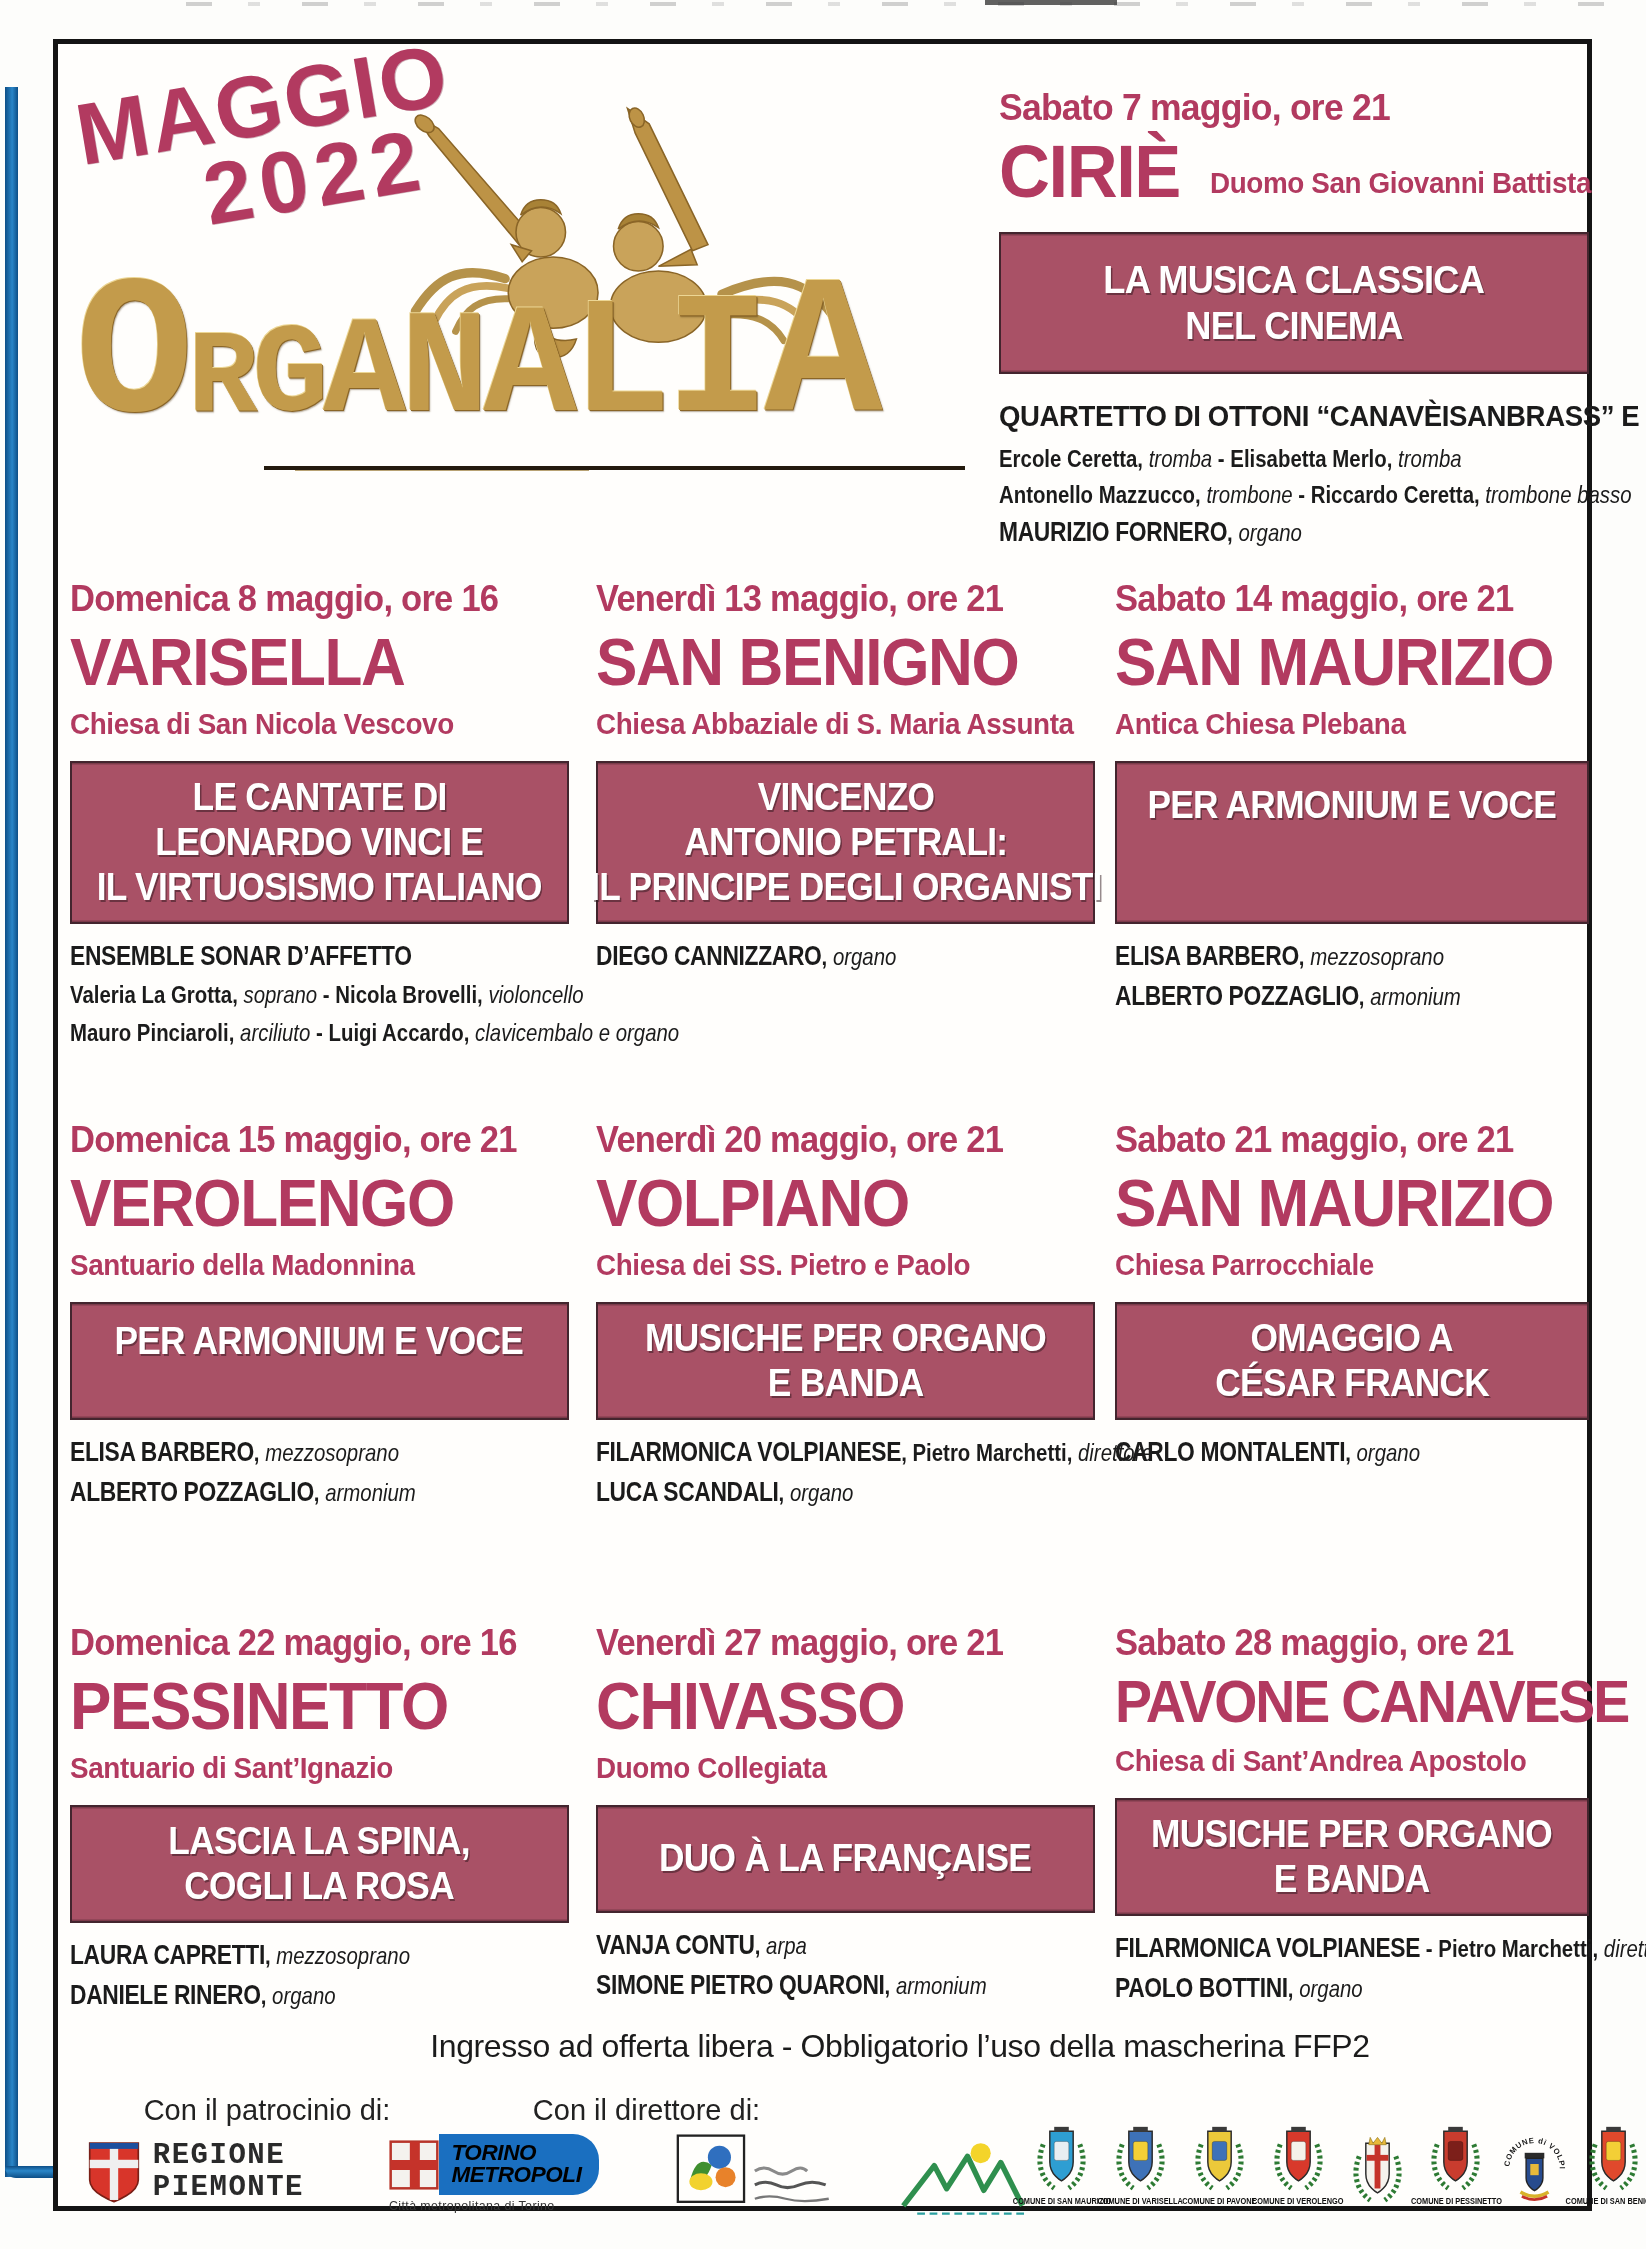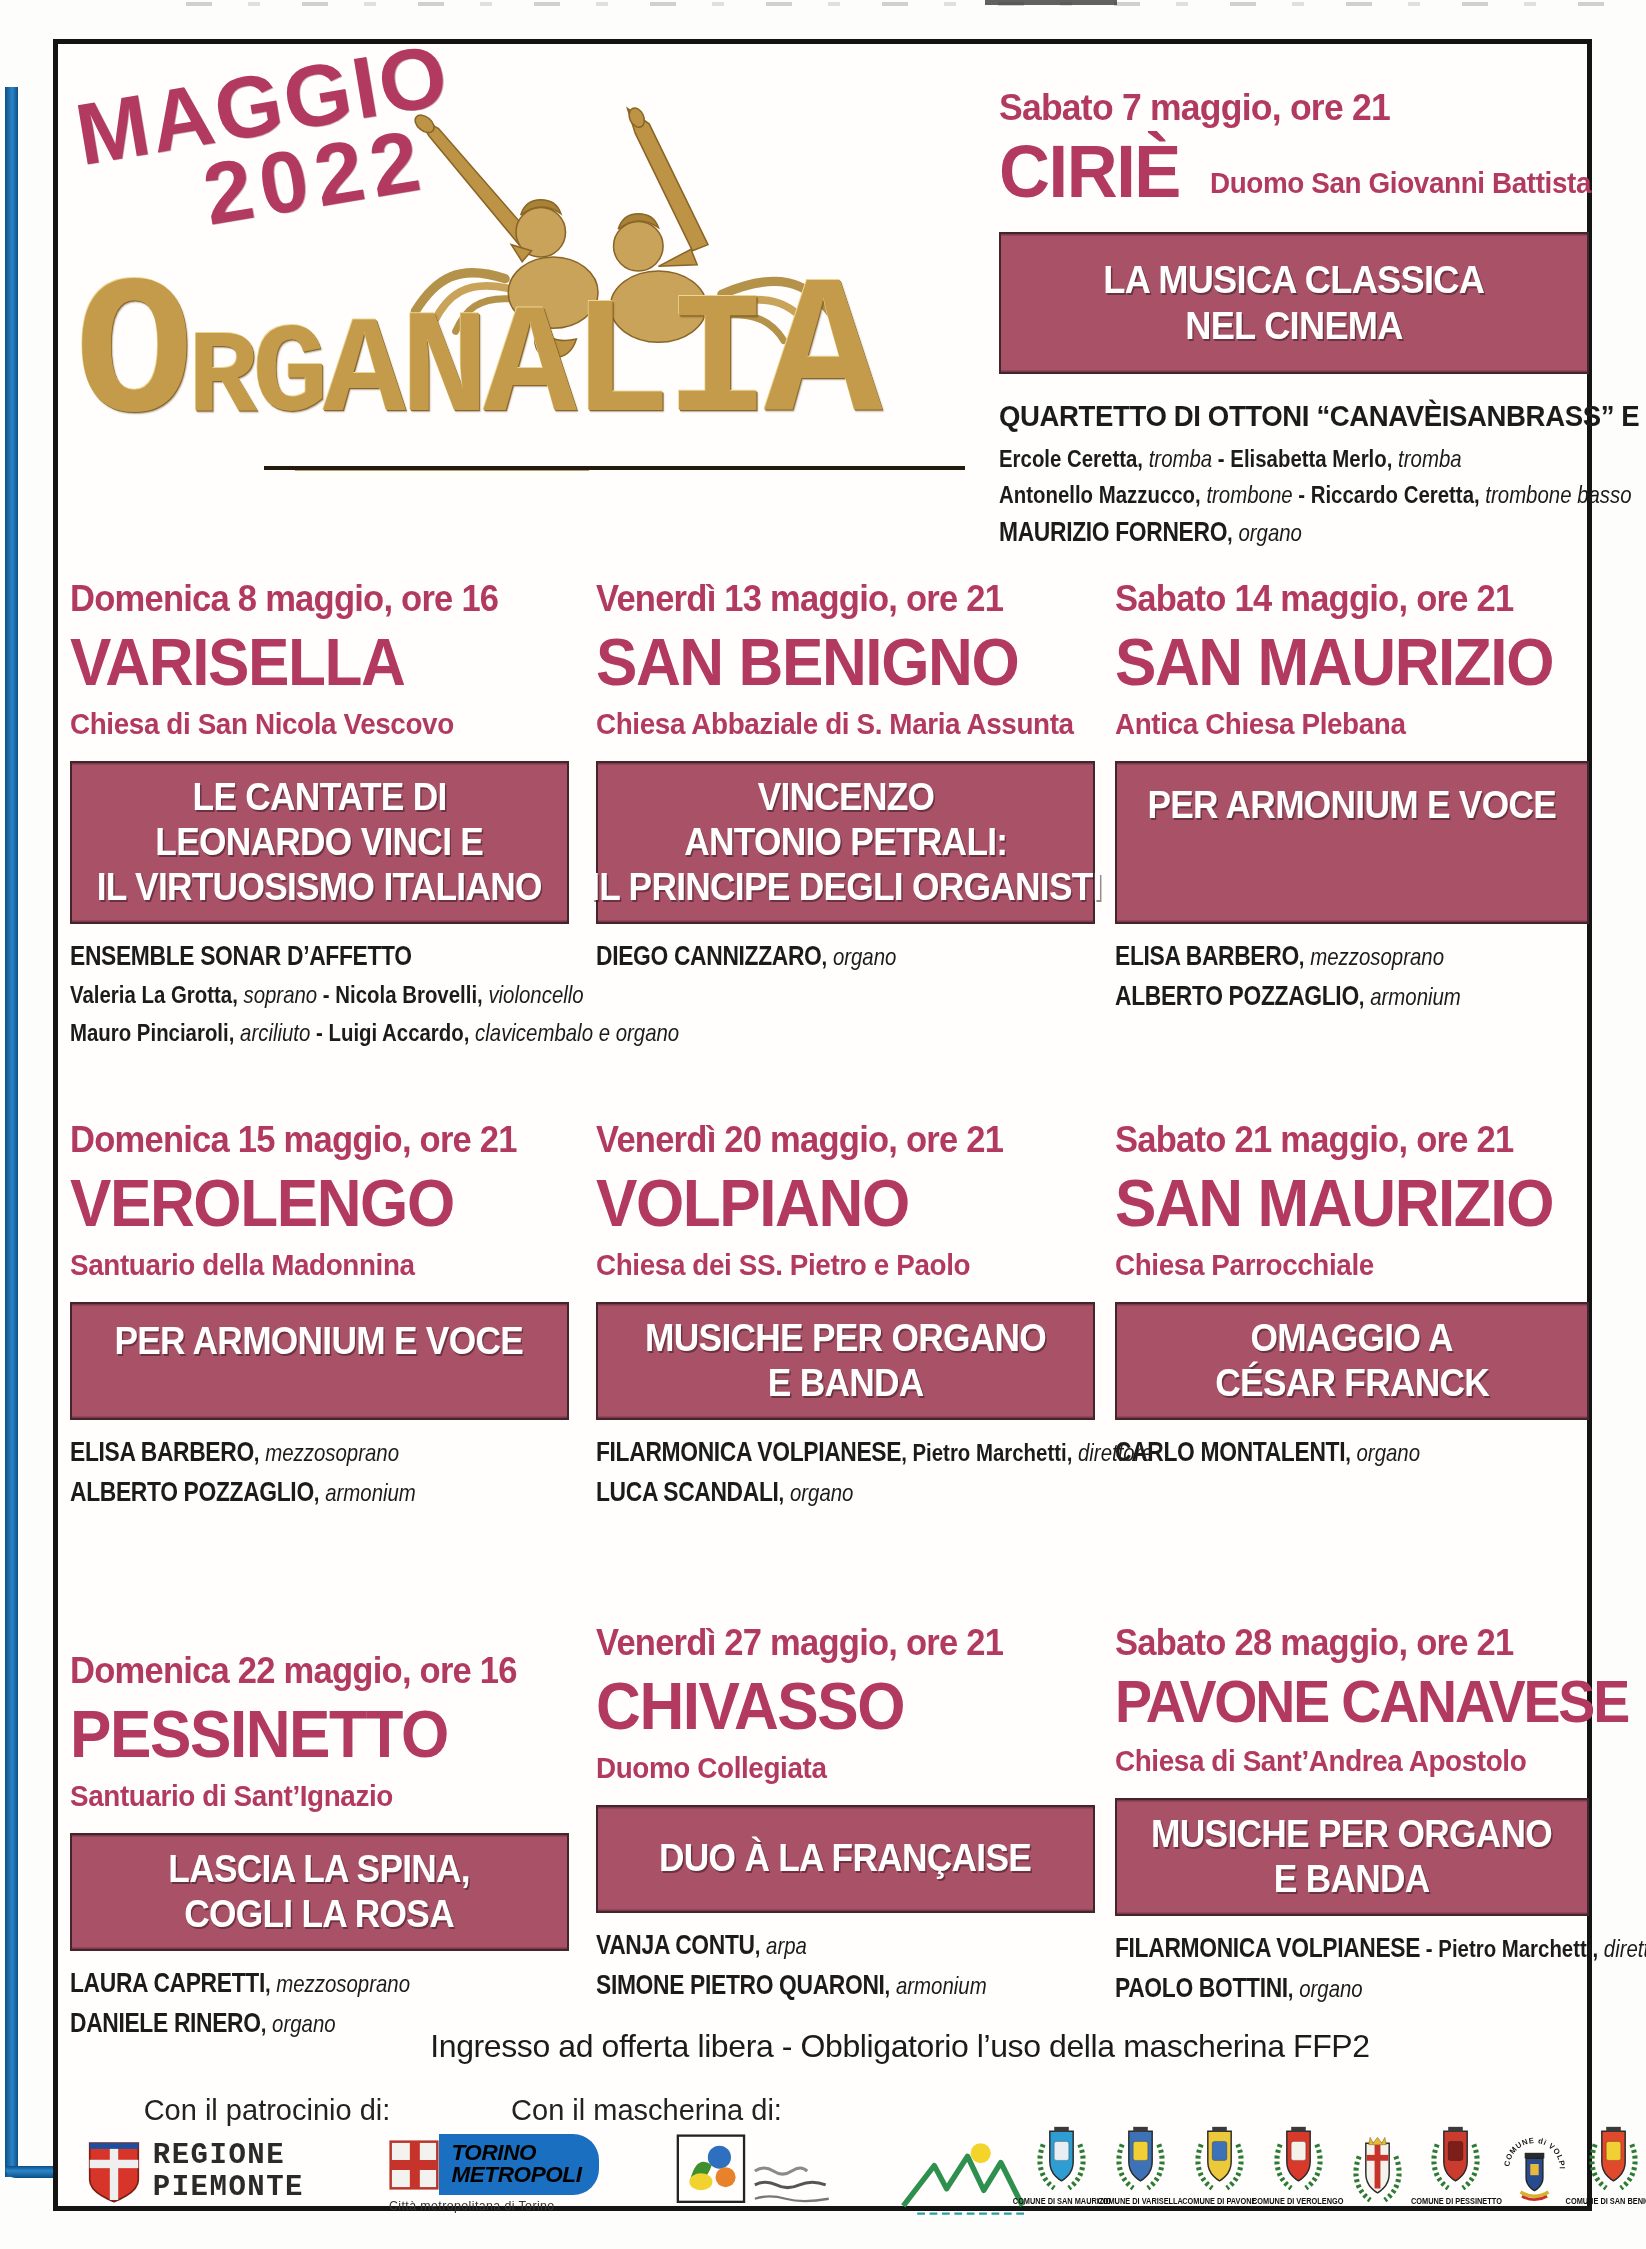--- a/index.html
+++ b/index.html
@@ -70,21 +70,21 @@
         letter-spacing:-0.4px;transform:scaleX(.95);transform-origin:left;white-space:nowrap;}
   #featured .perfs{margin-top:12.4px;gap:7.7px;}
 
   
   .card{position:absolute;width:499px;}
   .card .city{font-size:66px;margin-top:9.3px;}
   .card .venue{margin-top:12.4px;}
   .card .perfs{margin-top:17px;}
   .c0{left:11.6px;top:534px;}  .c1{left:538px;top:534px;}  .c2{left:1057px;top:534px;width:474px;}
   .c3{left:11.6px;top:1075px;} .c4{left:538px;top:1075px;} .c5{left:1057px;top:1075px;width:474px;}
-  .c6{left:11.6px;top:1578px;margin-top:28px;} .c7{left:538px;top:1578px;} .c8{left:1057px;top:1578px;width:474px;}
+  .c6{left:11.6px;top:1578px;} .c7{left:538px;top:1578px;} .c8{left:1057px;top:1578px;width:474px;}
   .c2 .banner{min-height:163px;justify-content:flex-start;padding-top:20px;}
   .c3 .banner{min-height:118px;justify-content:flex-start;padding-top:15.5px;}
   .c7 .banner{min-height:108px;}
   .c8 .city{font-size:59px;letter-spacing:-2.3px;}
   .card .banner .bl{font-size:38px;}
 
   
   #note{position:absolute;left:194px;right:39px;top:1984px;text-align:center;font-size:32px;
         color:var(--ink);letter-spacing:-0.4px;}
   .sponsor-label{position:absolute;top:2050px;font-size:29px;color:#222;text-align:center;}
@@ -292,21 +292,21 @@
           </div>
         <div class="perfs">
             <p><span class="b">FILARMONICA VOLPIANESE</span><span class="r"> - Pietro Marchetti, </span><span class="i">direttore</span></p>
             <p><span class="b">PAOLO BOTTINI</span><span class="r">, </span><span class="i">organo</span></p>
           </div>
       </article>
       </div>
 
     <div id="note">Ingresso ad offerta libera - Obbligatorio l’uso della mascherina FFP2</div>
     <div id="patrocinio-label" class="sponsor-label">Con il patrocinio di:</div>
-    <div id="contributo-label" class="sponsor-label">Con il mascherina di:</div>
+    <div id="contributo-label" class="sponsor-label">Con il direttore di:</div>
 
     <div id="logo-regione">
       <svg width="60" height="67" viewBox="0 0 70 80">
         <path d="M6,6 H64 V50 C64,66 35,76 35,76 C35,76 6,66 6,50 Z" fill="#d8352a" stroke="#7a1f16" stroke-width="2"></path>
         <rect x="30" y="6" width="10" height="68" fill="#efefef"></rect>
         <rect x="6" y="26" width="58" height="10" fill="#efefef"></rect>
         <rect x="6" y="6" width="58" height="7" fill="#1d4f9e"></rect>
       </svg>
       <div class="reg-text">
         <div>REGIONE</div>

